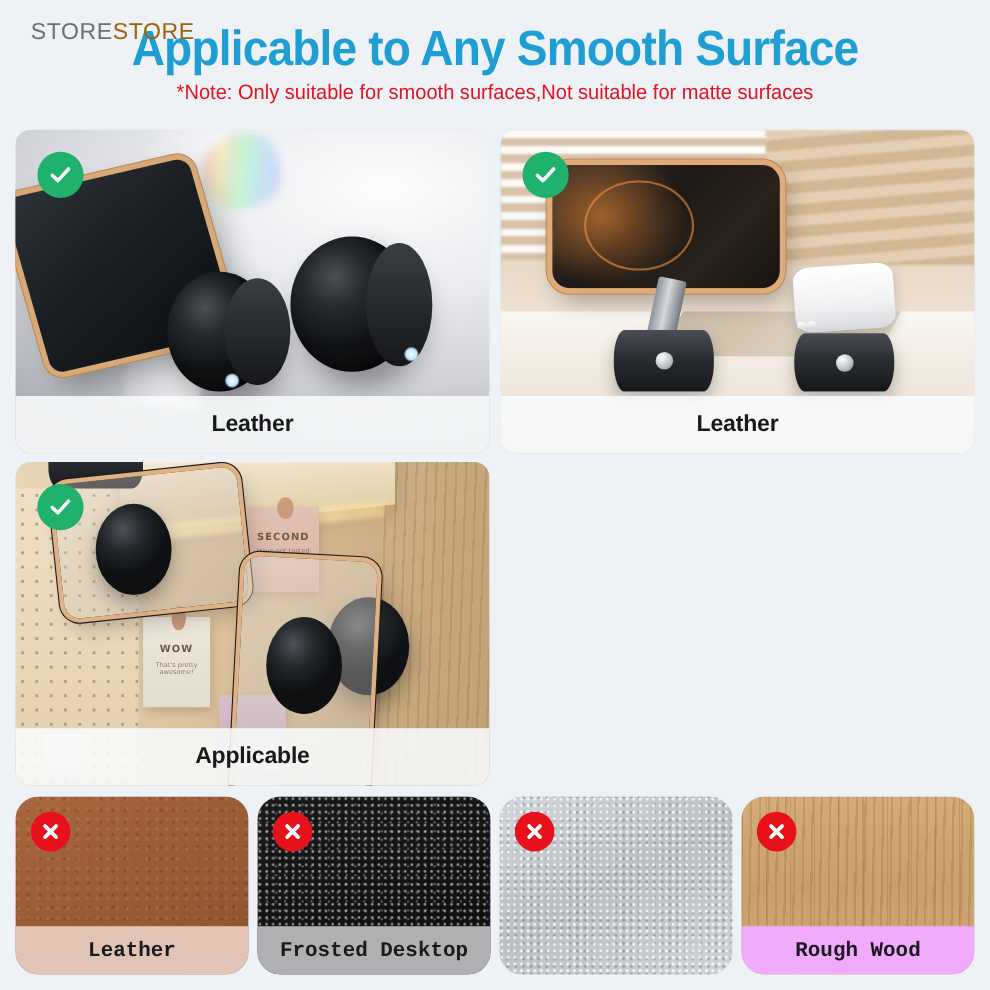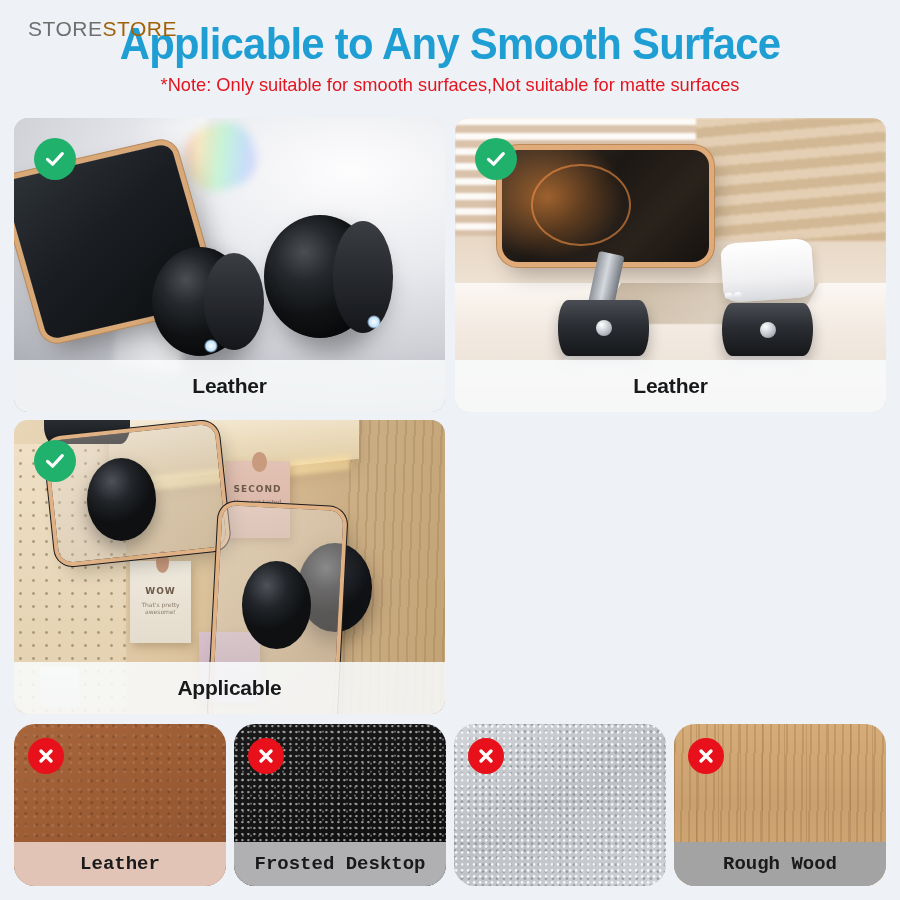--- a/index.html
+++ b/index.html
@@ -533,21 +533,21 @@
   .tex-wood {
     background:
       repeating-linear-gradient(91deg,
         rgba(150,110,65,.30) 0px, rgba(150,110,65,.30) 2px,
         rgba(0,0,0,0) 2px, rgba(0,0,0,0) 8px),
       repeating-linear-gradient(90deg,
         rgba(110,75,40,.18) 0px, rgba(110,75,40,.18) 1px,
         rgba(0,0,0,0) 1px, rgba(0,0,0,0) 22px),
       linear-gradient(180deg, #d6ac79 0%, #caa06e 50%, #d2a975 100%);
   }
-  .band-wood { background: #a3a3a3; }
+  .band-wood { background: #f0abfc; }
 </style>
 </head>
 <body>
 
 <div class="watermark">
   <span class="wm-a">STORE</span><span class="wm-b">STORE</span>
 </div>
 
 <div class="header">
   <div class="title">Applicable to Any Smooth Surface</div>

